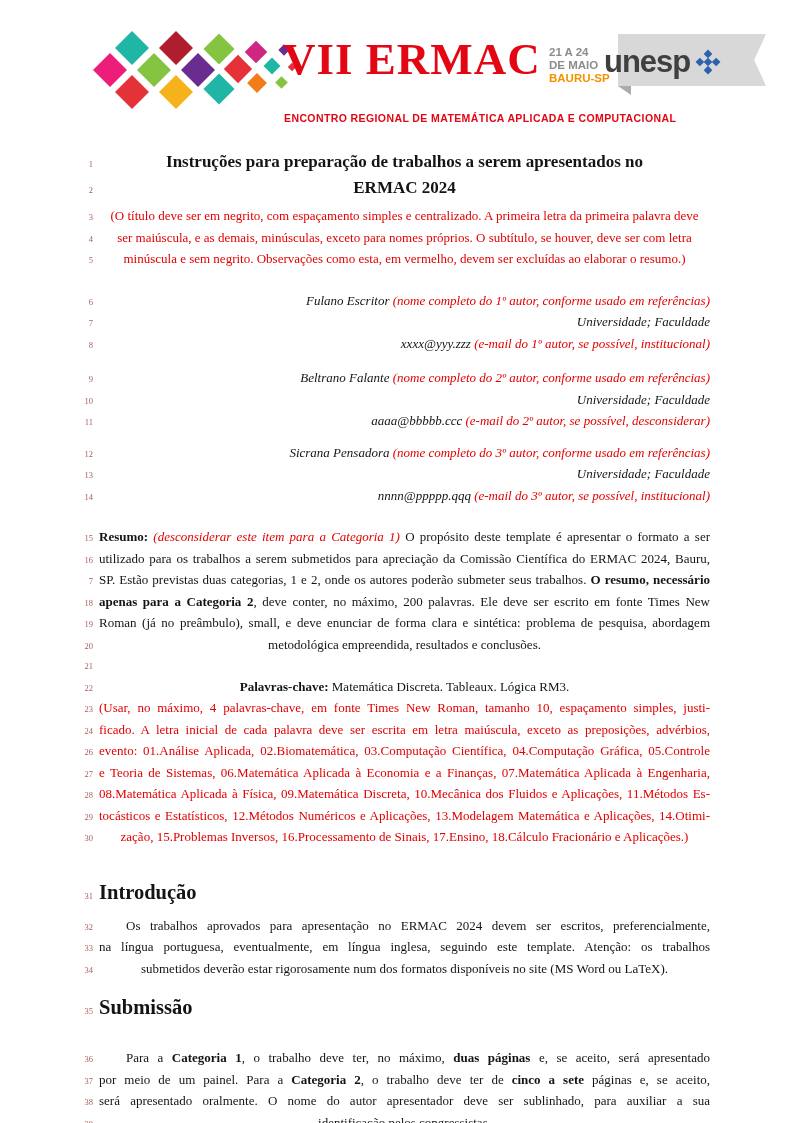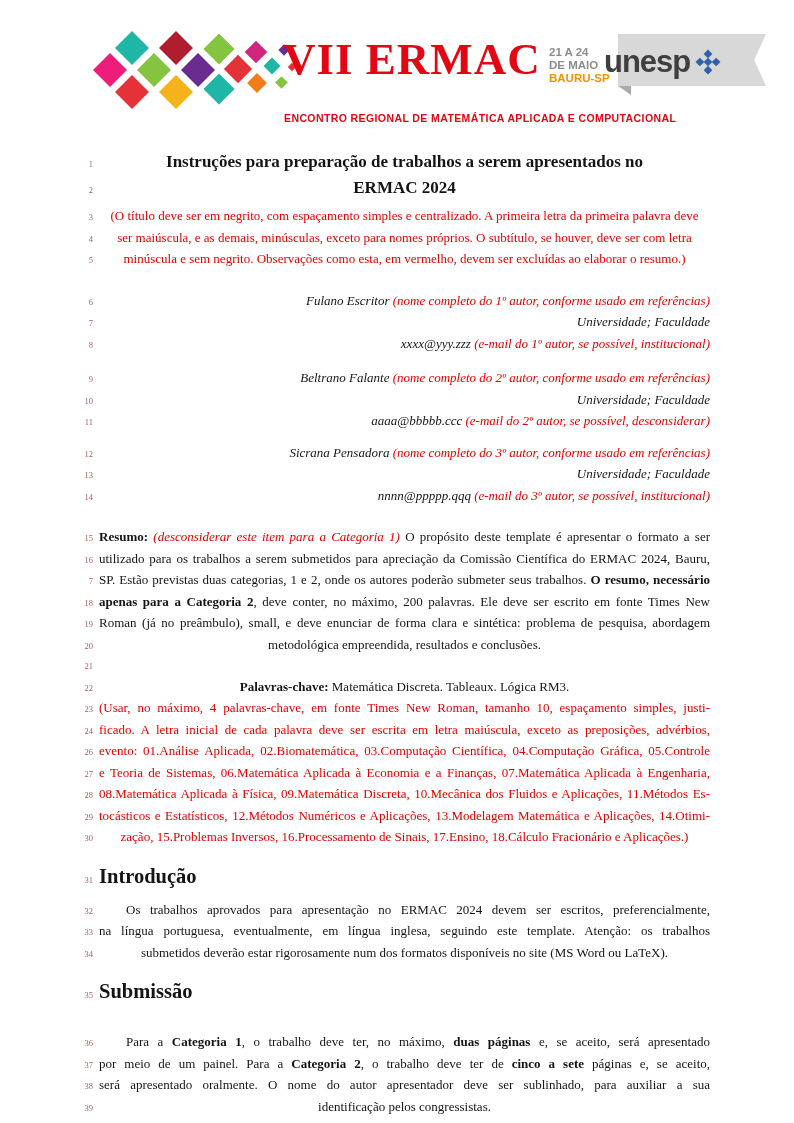--- a/index.html
+++ b/index.html
@@ -205,21 +205,21 @@
         <div class="txt" style=""><span class="r">08.Matemática Aplicada à Física, 09.Matemática Discreta, 10.Mecânica dos Fluidos e Aplicações, 11.Métodos Es-</span></div>
       </div>
       <div class="line t-j">
         <span class="num">29</span>
         <div class="txt" style=""><span class="r">tocásticos e Estatísticos, 12.Métodos Numéricos e Aplicações, 13.Modelagem Matemática e Aplicações, 14.Otimi-</span></div>
       </div>
       <div class="line t-l">
         <span class="num">30</span>
         <div class="txt" style=""><span class="r">zação, 15.Problemas Inversos, 16.Processamento de Sinais, 17.Ensino, 18.Cálculo Fracionário e Aplicações.)</span></div>
       </div>
-      <div class="line t-h" style="margin-top: 14px;">
+      <div class="line t-h" style="margin-top: 30px;">
         <span class="num">31</span>
         <div class="txt" style=""><span>Introdução</span></div>
       </div>
       <div class="line t-j" style="margin-top: 6px;">
         <span class="num">32</span>
         <div class="txt ind" style=""><span>Os trabalhos aprovados para apresentação no ERMAC 2024 devem ser escritos, preferencialmente,</span></div>
       </div>
       <div class="line t-j">
         <span class="num">33</span>
         <div class="txt" style=""><span>na língua portuguesa, eventualmente, em língua inglesa, seguindo este template. Atenção: os trabalhos</span></div>

